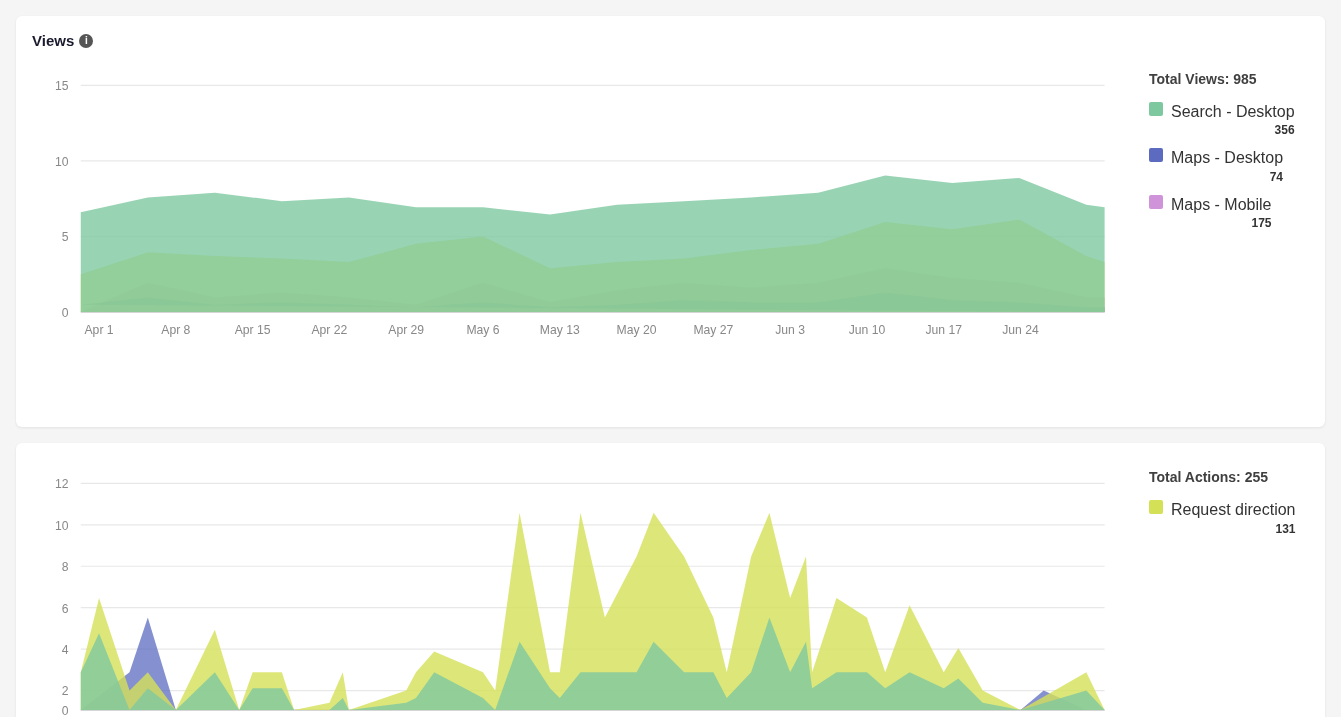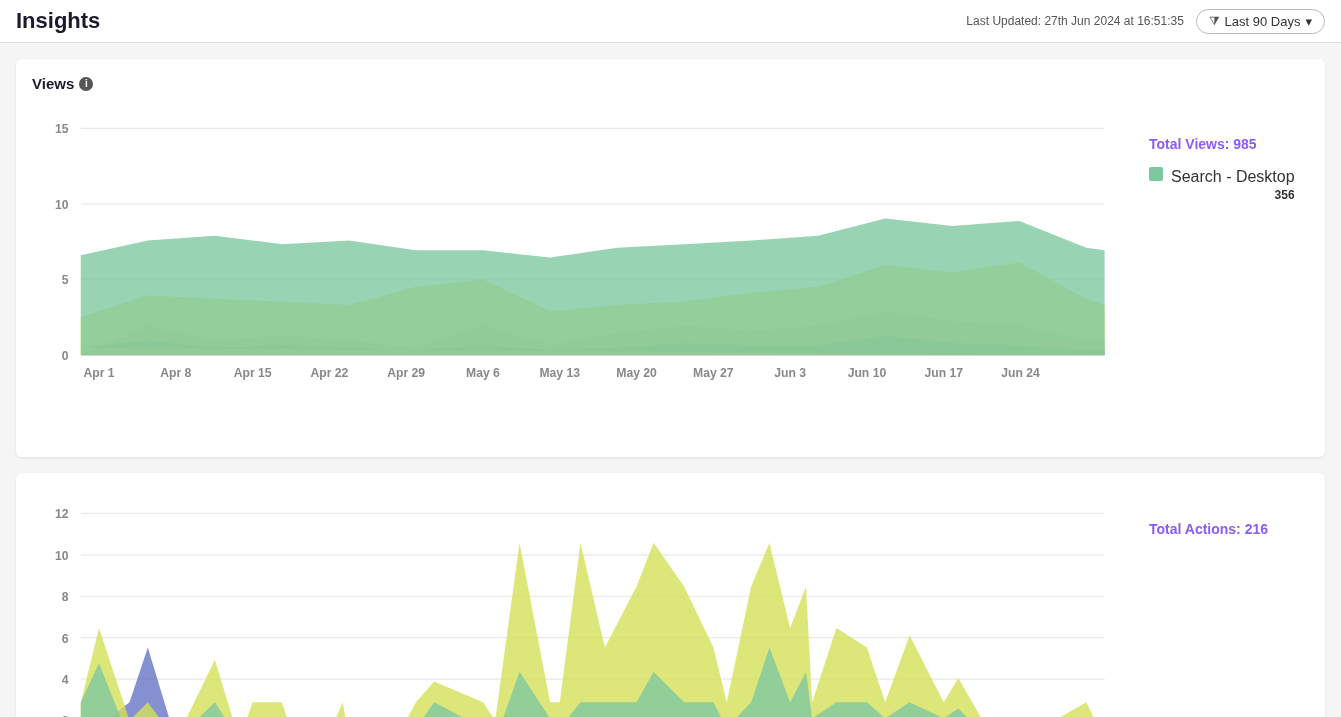--- a/index.html
+++ b/index.html
@@ -55,21 +55,21 @@
     }
     .content {
       padding: 16px;
       display: flex;
       flex-direction: column;
       gap: 16px;
     }
     .section {
       background: #fff;
       border-radius: 6px;
-      padding: 16px 16px 12px 16px;
+      padding: 16px 16px 25px 16px;
       box-shadow: 0 1px 3px rgba(0,0,0,0.08);
     }
     .section-title {
       font-size: 15px;
       font-weight: 600;
       color: #1a1a2e;
       margin-bottom: 12px;
       display: flex;
       align-items: center;
       gap: 5px;
@@ -86,35 +86,33 @@
       justify-content: center;
       cursor: pointer;
     }
     .chart-area {
       display: flex;
       gap: 20px;
     }
     .chart-container {
       flex: 1;
       position: relative;
-      font-weight: bold;
     }
     .legend {
       width: 160px;
       display: flex;
       flex-direction: column;
       gap: 10px;
       padding-top: 10px;
     }
     .legend-title {
       font-size: 14px;
       font-weight: 700;
-      color: #8b5cf6;
+      color: #404040;
       margin-bottom: 4px;
-      margin-top: 22px;
     }
     .legend-item {
       display: flex;
       align-items: flex-start;
       gap: 8px;
     }
     .legend-color {
       width: 14px;
       height: 14px;
       border-radius: 2px;
@@ -143,31 +141,20 @@
     .grid-line {
       stroke: #e8e8e8;
       stroke-width: 1;
     }
   </style>
 </head>
 <body>
 
 <div class="page">
 
-  <div class="header">
-    <span class="header-title">Insights</span>
-    <div class="header-right">
-      <span class="last-updated">Last Updated: 27th Jun 2024 at 16:51:35</span>
-      <button class="filter-btn">
-        <span class="funnel">⧩</span>
-        <span>Last 90 Days</span>
-        <span>▾</span>
-      </button>
-    </div>
-  </div>
 
   <div class="content">
 
     <div class="section">
       <div class="section-title">
         <span>Views</span>
         <span class="info-icon">i</span>
       </div>
       <div class="chart-area">
         <div class="chart-container">
@@ -218,20 +205,34 @@
         </div>
         <div class="legend">
           <div class="legend-title">Total Views: 985</div>
           <div class="legend-item">
             <div class="legend-color" style="background:#7ec8a0;"></div>
             <div>
               <div class="legend-text">Search - Desktop</div>
               <div class="legend-value">356</div>
             </div>
           </div>
+          <div class="legend-item">
+            <div class="legend-color" style="background:#5c6bc0;"></div>
+            <div>
+              <div class="legend-text">Maps - Desktop</div>
+              <div class="legend-value">74</div>
+            </div>
+          </div>
+          <div class="legend-item">
+            <div class="legend-color" style="background:#ce93d8;"></div>
+            <div>
+              <div class="legend-text">Maps - Mobile</div>
+              <div class="legend-value">175</div>
+            </div>
+          </div>
         </div>
       </div>
     </div>
 
     <div class="section">
       <div class="chart-area">
         <div class="chart-container">
           <svg class="chart" viewBox="0 0 900 280" xmlns="http://www.w3.org/2000/svg">
 
             <line x1="40" y1="20" x2="880" y2="20" class="grid-line"></line>
@@ -273,19 +274,26 @@
             <text x="433" y="224" class="axis-label" text-anchor="middle">May 13</text>
             <text x="496" y="224" class="axis-label" text-anchor="middle">May 20</text>
             <text x="559" y="224" class="axis-label" text-anchor="middle">May 27</text>
             <text x="622" y="224" class="axis-label" text-anchor="middle">Jun 3</text>
             <text x="685" y="224" class="axis-label" text-anchor="middle">Jun 10</text>
             <text x="748" y="224" class="axis-label" text-anchor="middle">Jun 17</text>
             <text x="811" y="224" class="axis-label" text-anchor="middle">Jun 24</text>
           </svg>
         </div>
         <div class="legend">
-          <div class="legend-title">Total Actions: 216</div>
+          <div class="legend-title">Total Actions: 255</div>
+          <div class="legend-item">
+            <div class="legend-color" style="background:#d4e157;"></div>
+            <div>
+              <div class="legend-text">Request direction</div>
+              <div class="legend-value">131</div>
+            </div>
+          </div>
         </div>
       </div>
     </div>
 
   </div>
 </div>
 
 </body></html>

